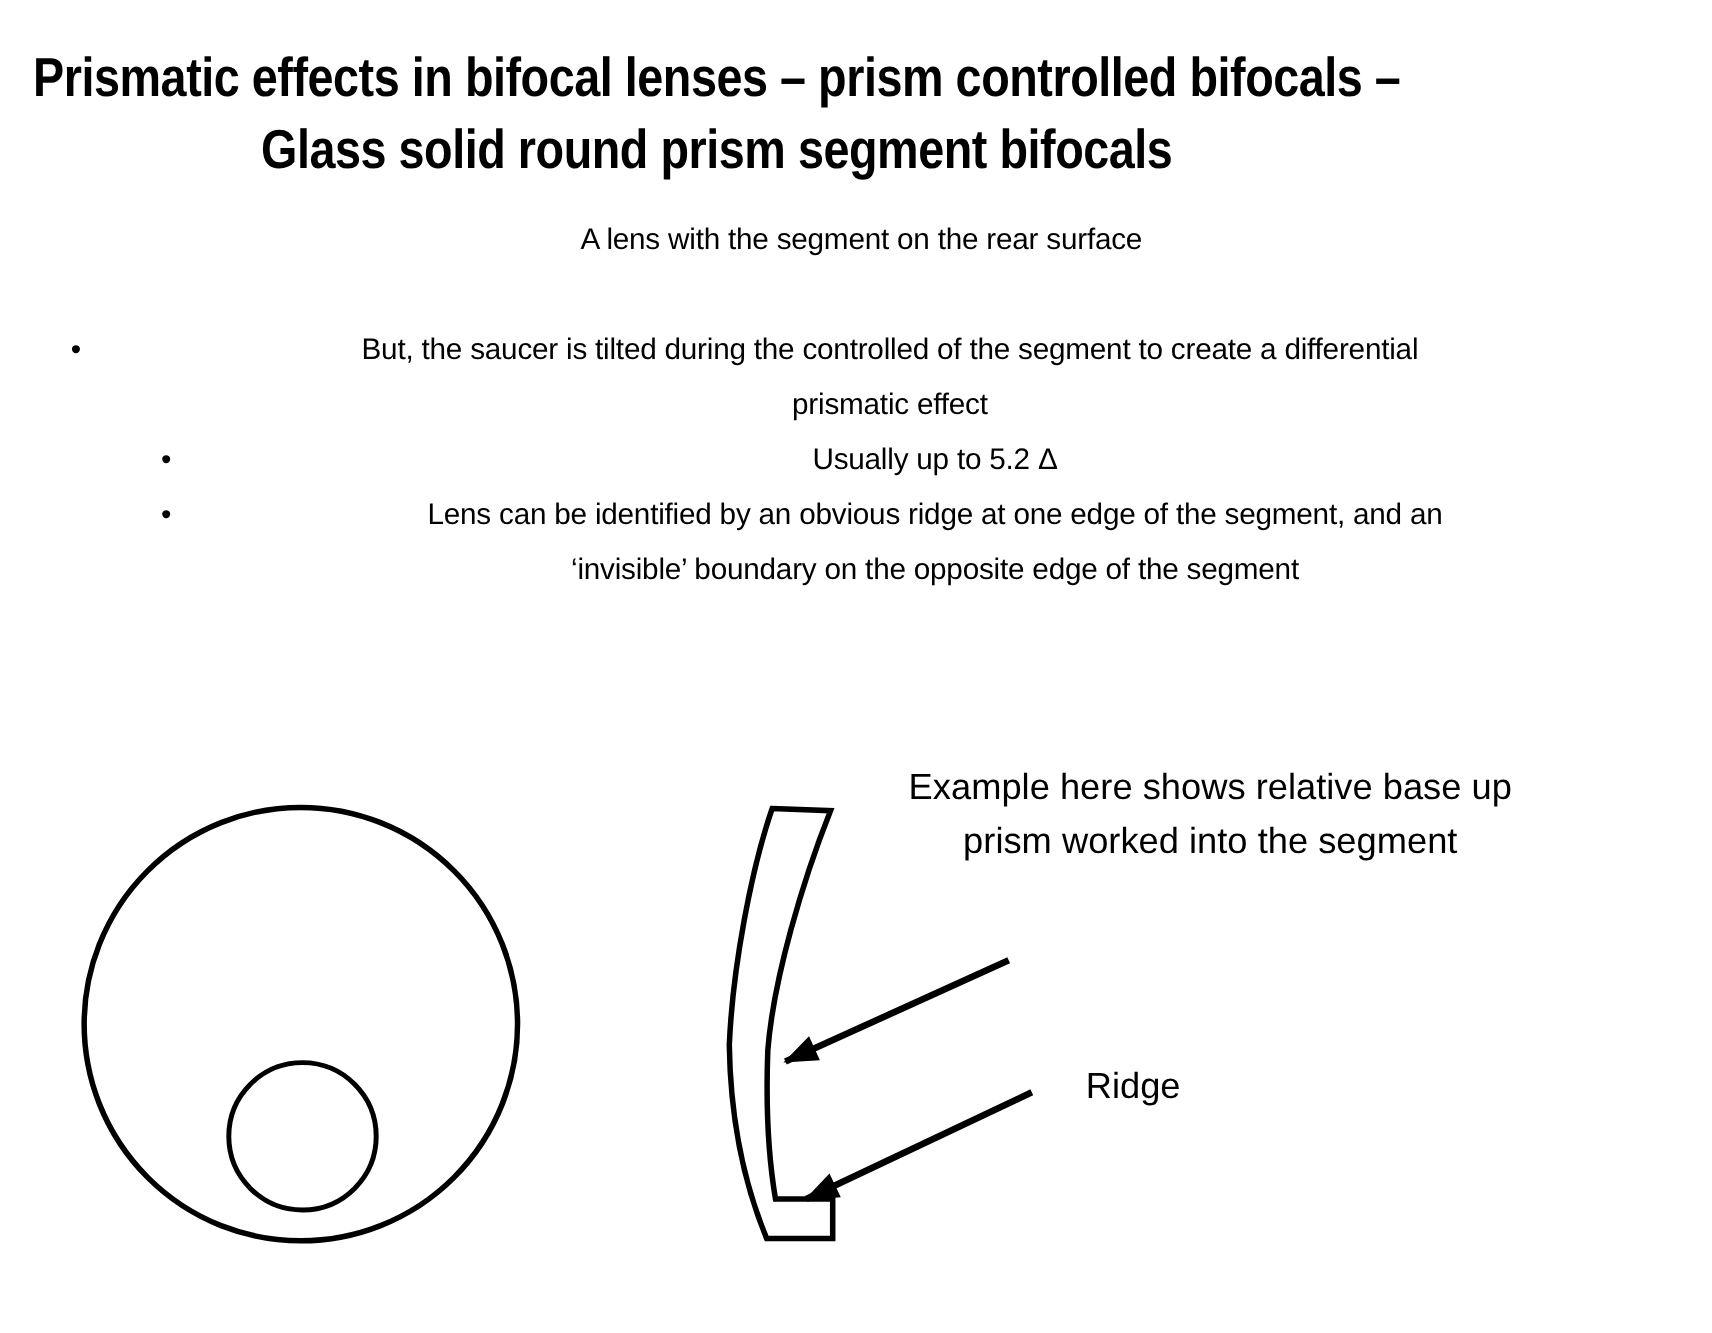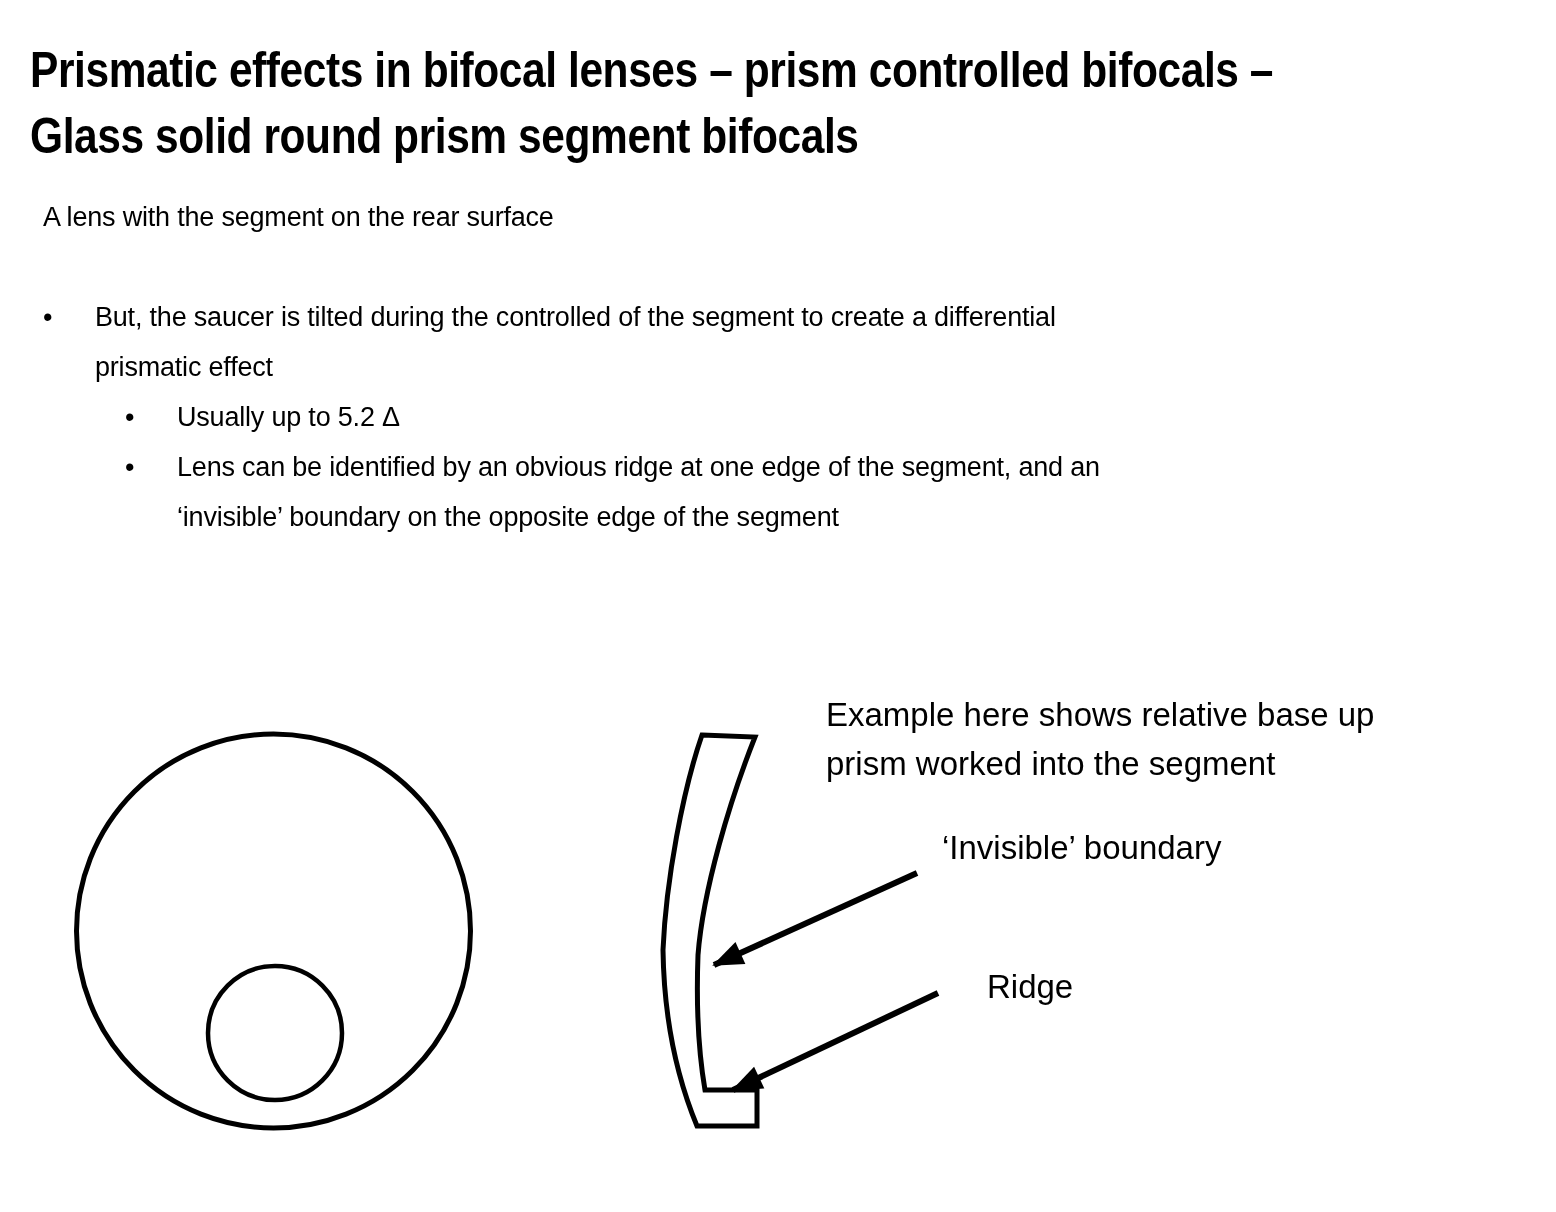--- a/index.html
+++ b/index.html
@@ -7,20 +7,21 @@
     width: 1556px; height: 1212px;
     background: #ffffff;
     font-family: "Liberation Sans", sans-serif;
     color: #000000;
     overflow: hidden;
   }
   .slide {
     position: relative;
     width: 1556px; height: 1212px;
     background: #ffffff;
+    text-align: center;
   }
   .title {
     position: absolute;
     left: 30px; top: 37px;
     margin: 0;
     font-size: 50px;
     line-height: 66px;
     font-weight: 700;
     letter-spacing: -0.5px;
     white-space: pre-line;
@@ -103,16 +104,15 @@
              C678,1080 664,1020 663,950
              C666,880 683,790 702,735
              Z" fill="#ffffff" stroke="#000000" stroke-width="5" stroke-linejoin="miter"></path>
 
     <line x1="917" y1="873" x2="714" y2="965" stroke="#000000" stroke-width="6" marker-end="url(#arrowhead)"></line>
     <line x1="938" y1="993" x2="733" y2="1090" stroke="#000000" stroke-width="6" marker-end="url(#arrowhead)"></line>
   </svg>
 
   <p class="dlabel example-note">Example here shows relative base up
 prism worked into the segment</p>
-  <p class="dlabel invisible-label">‘Invisible’ boundary</p>
   <p class="dlabel ridge-label">Ridge</p>
 
 </div>
 
 </body></html>

